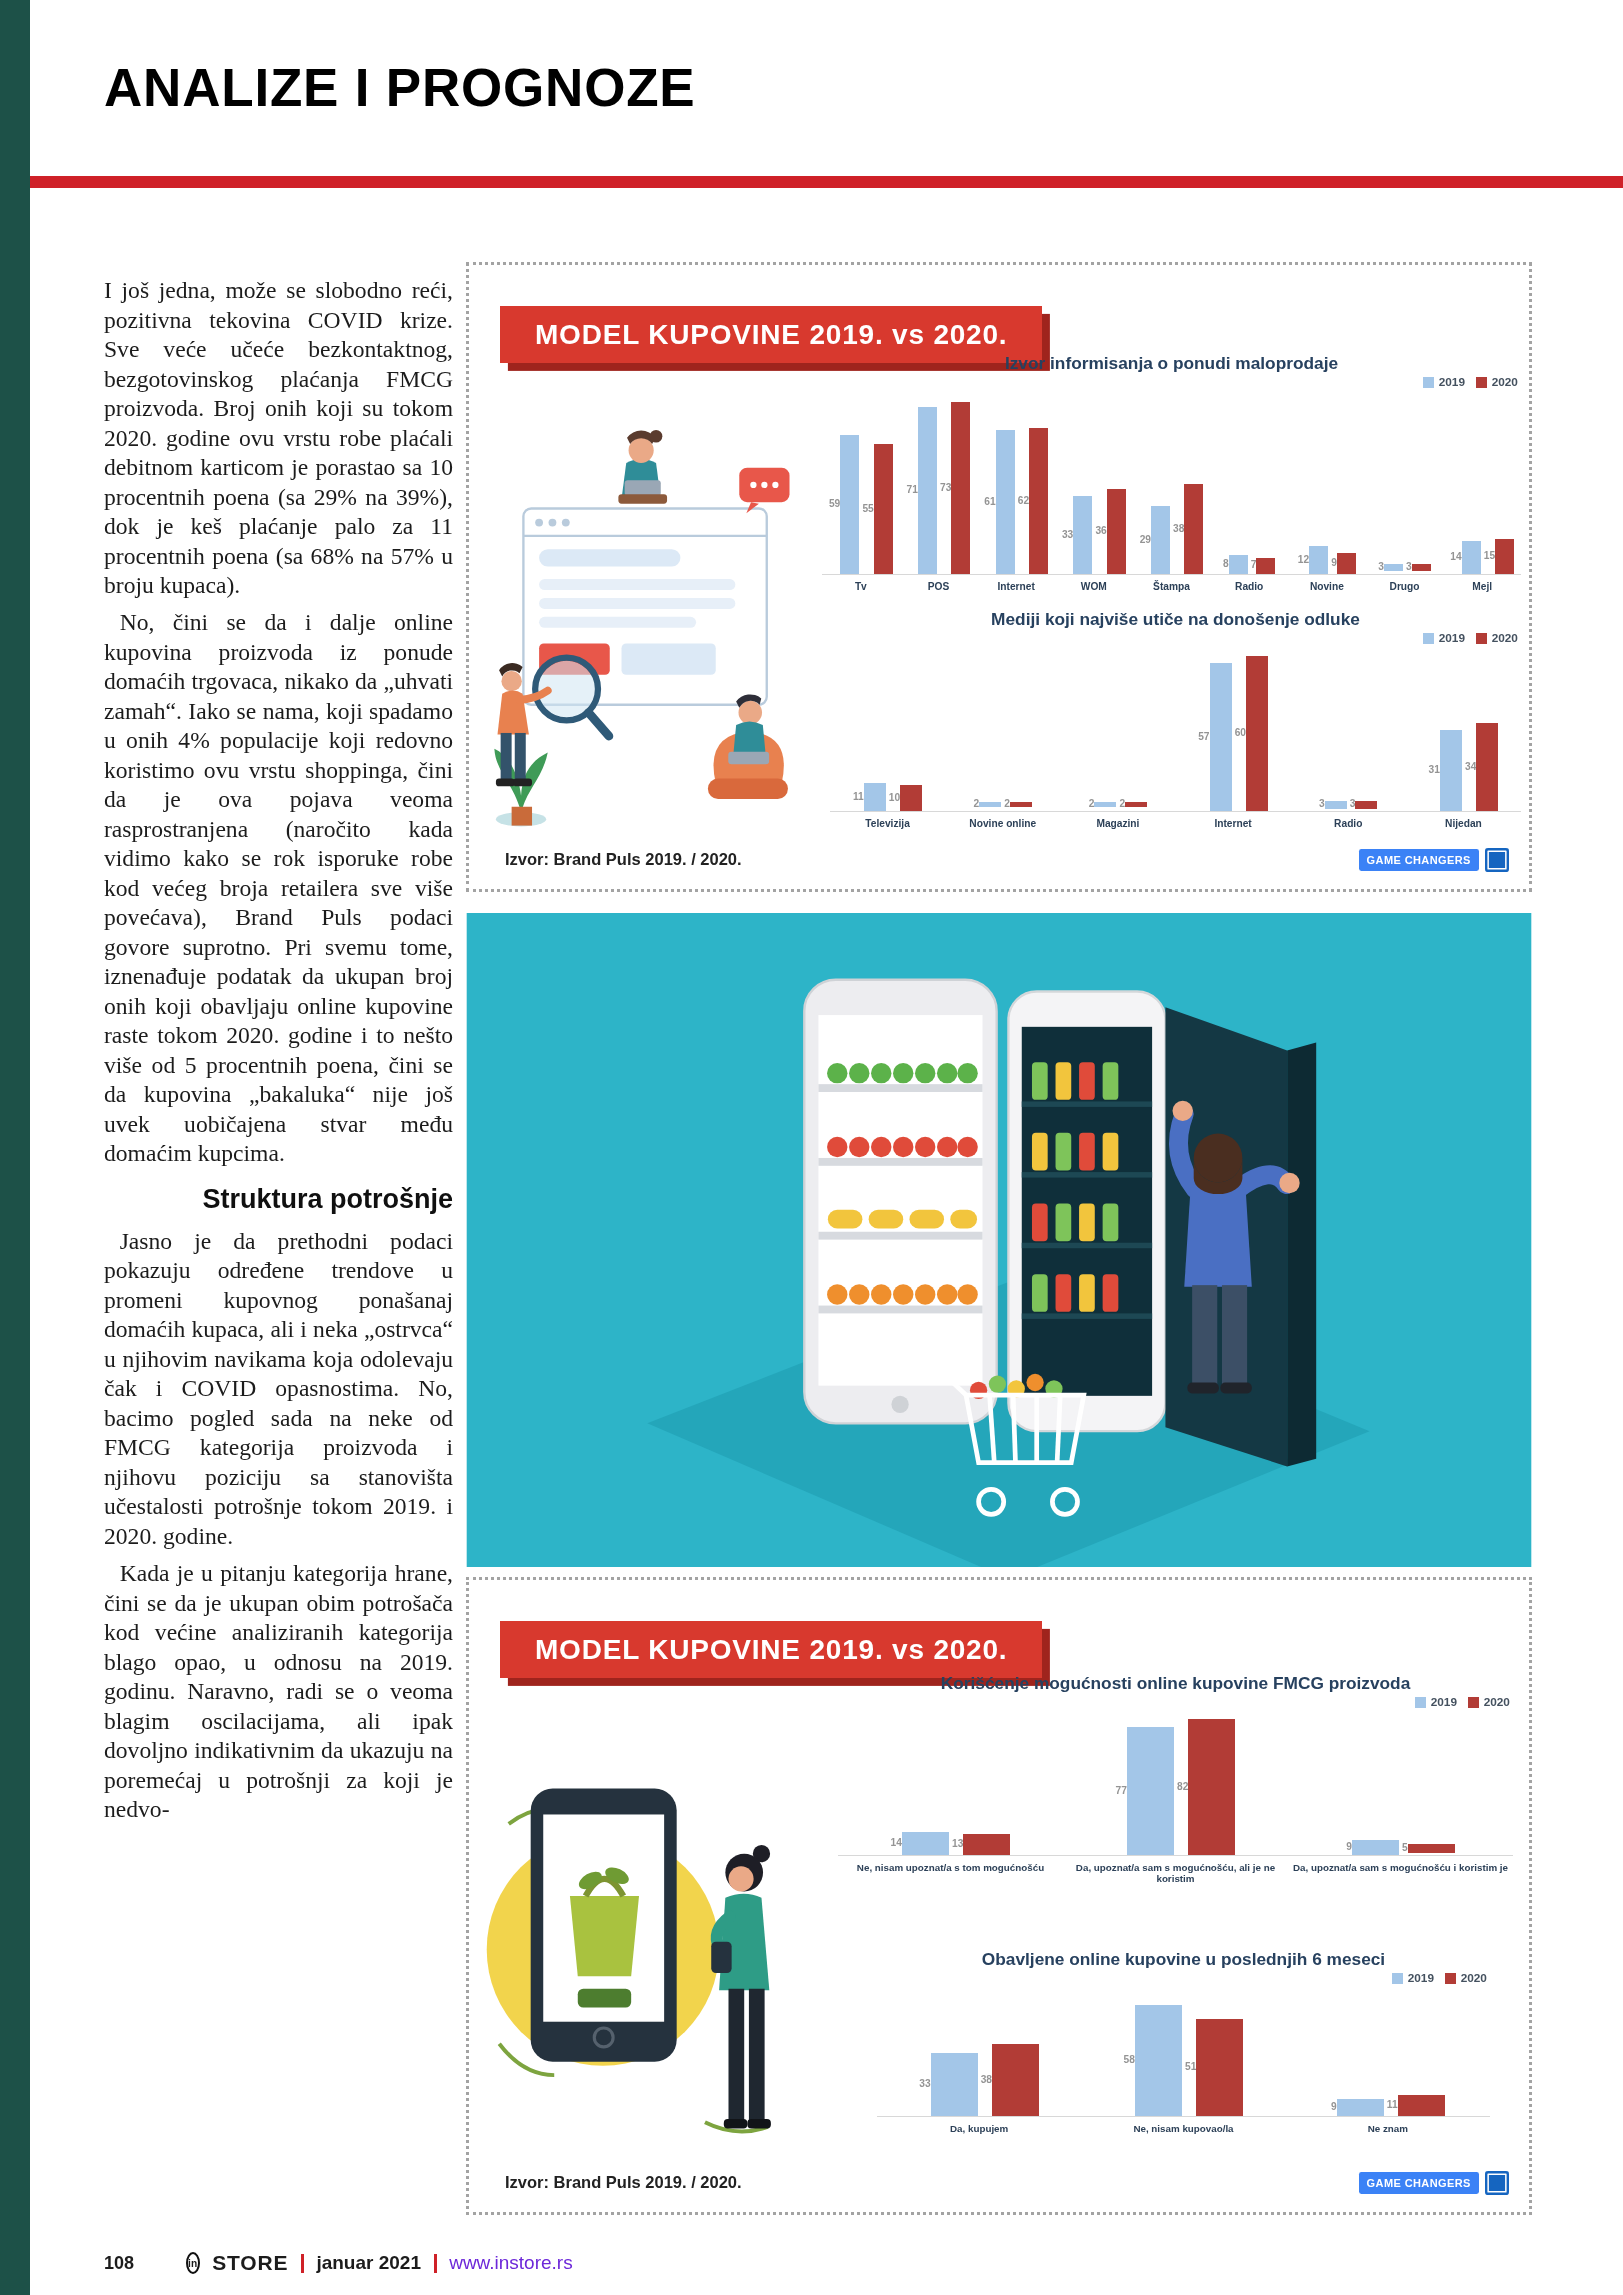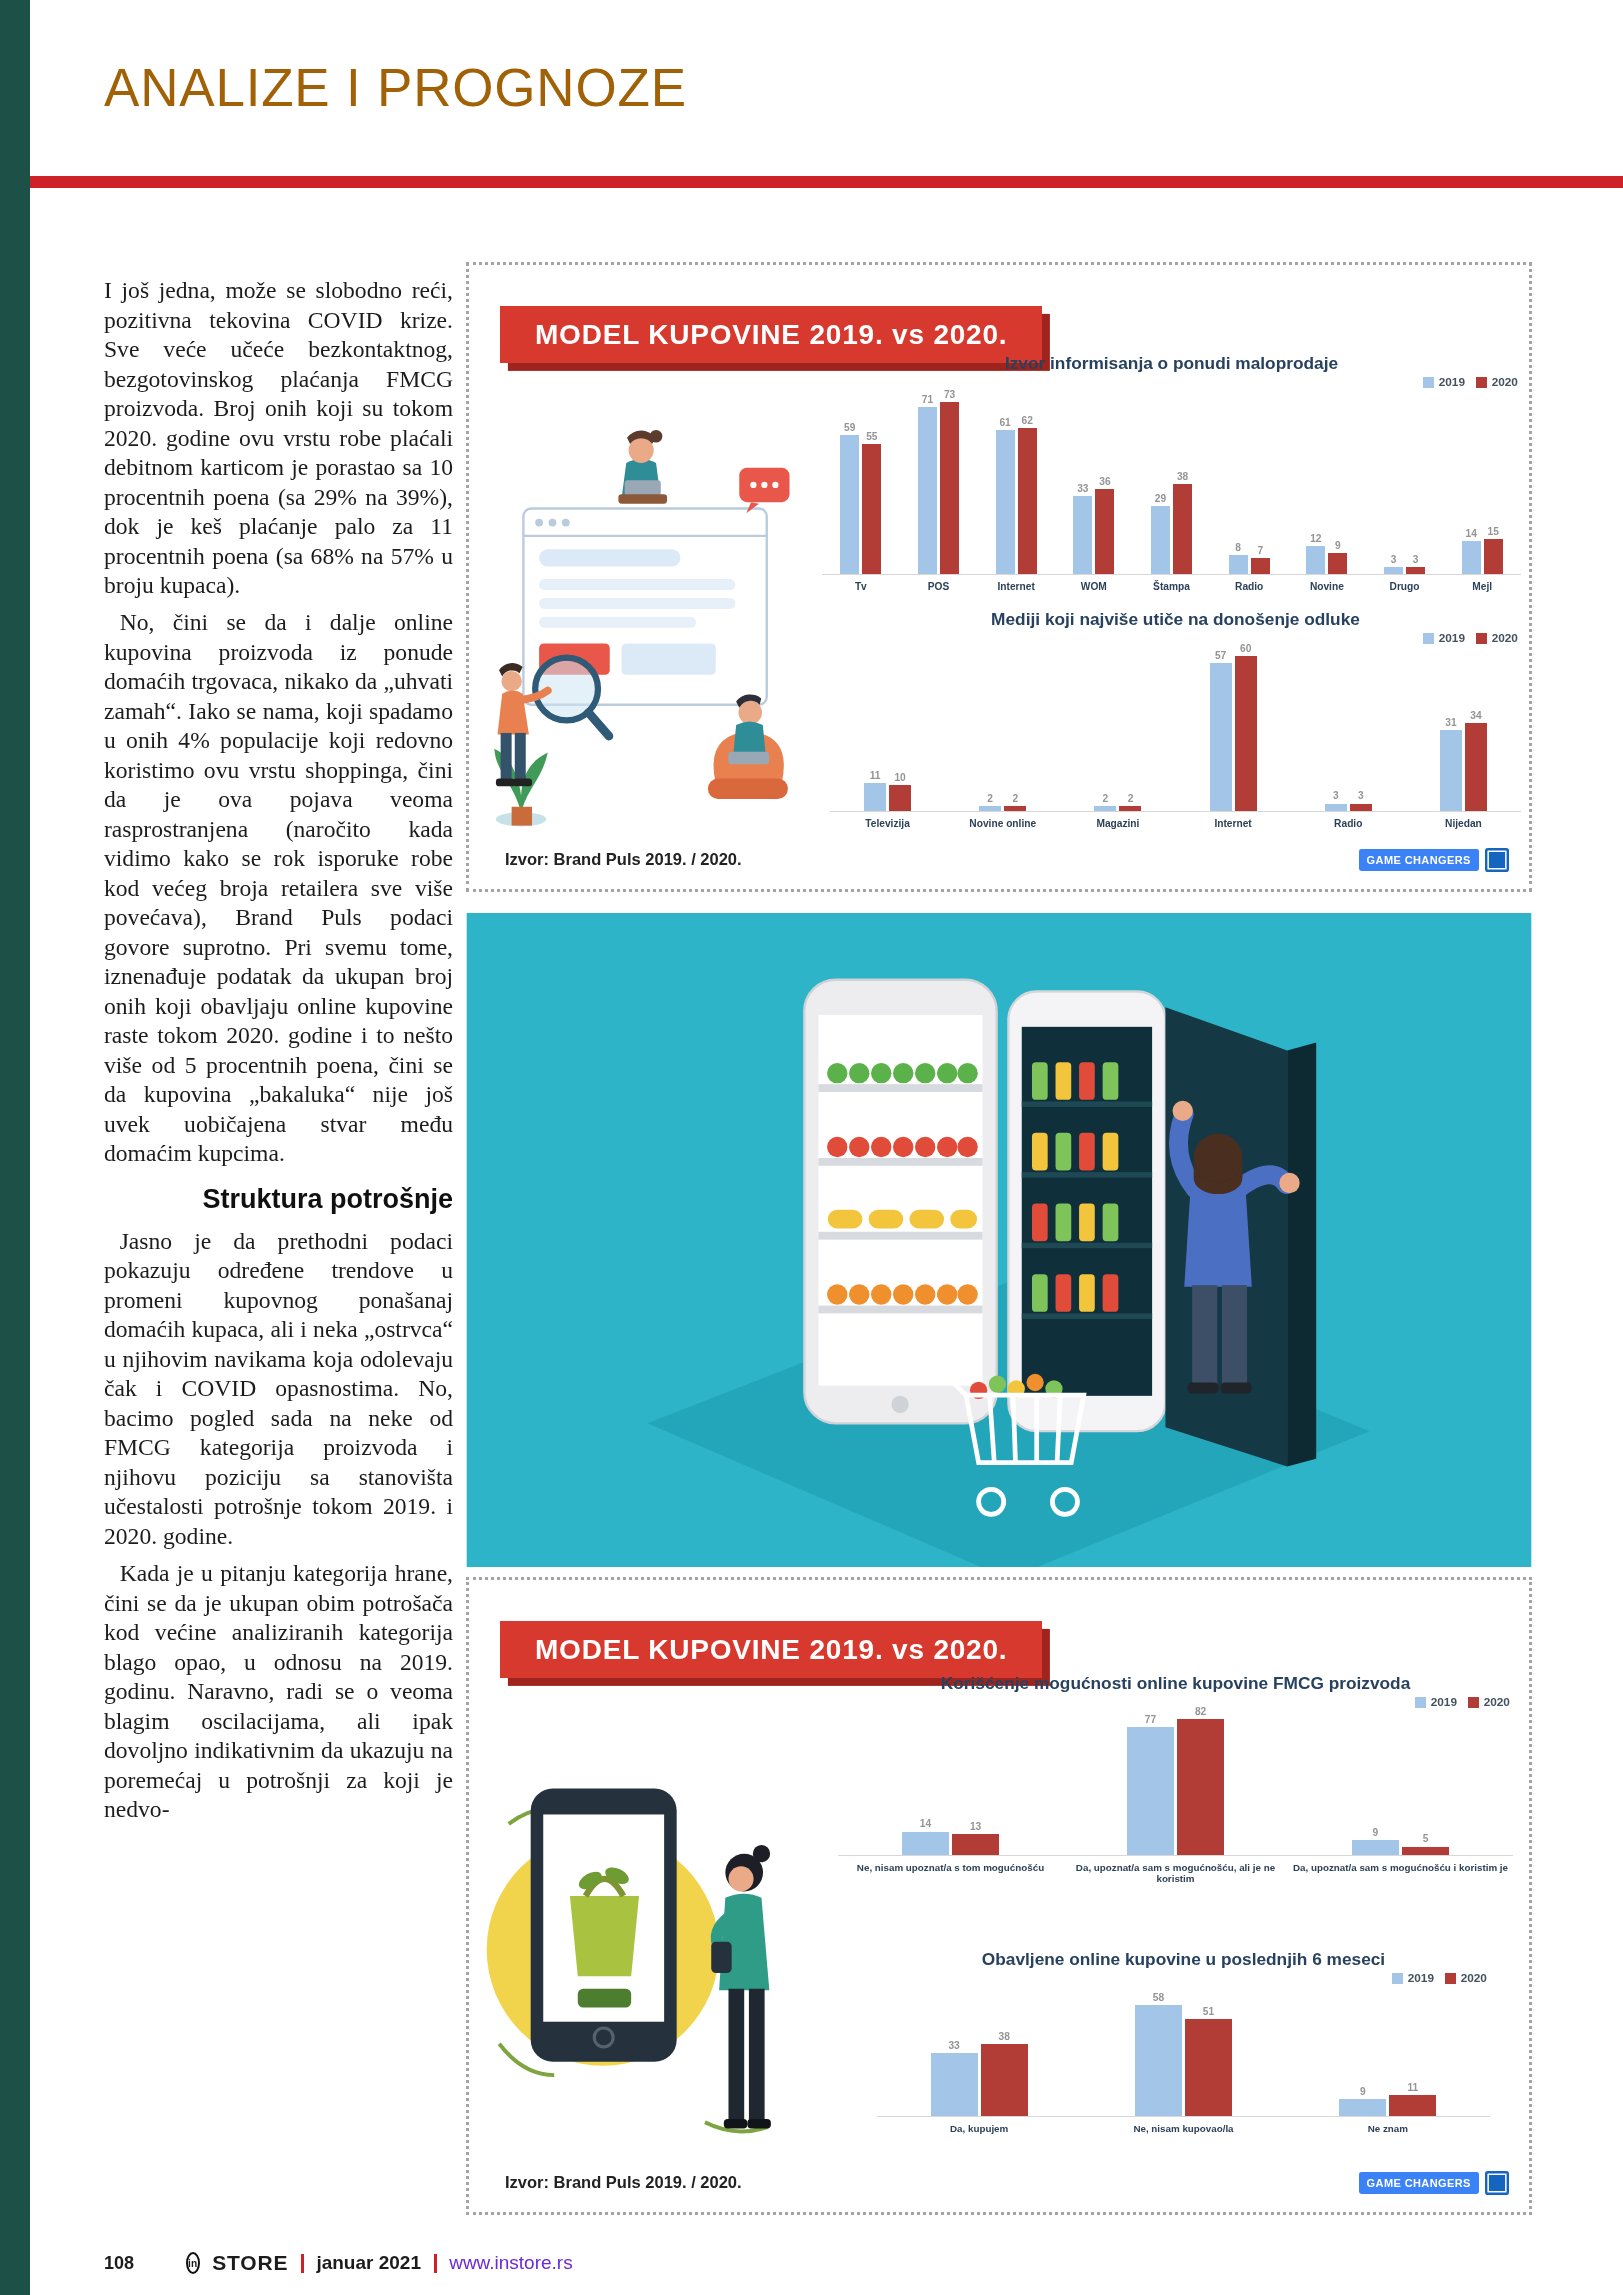--- a/index.html
+++ b/index.html
@@ -1,22 +1,22 @@
 <!DOCTYPE html>
 <html lang="sr" style="font-size:12.6px"><head>
 <meta charset="utf-8">
 <style>
   * { margin:0; padding:0; box-sizing:border-box; }
   html,body { width:1623px; height:2295px; }
   body { position:relative; background:#ffffff; overflow:hidden;
          font-family:"Liberation Sans", sans-serif; }
 
   .side-strip { position:absolute; left:0; top:0; width:30px; height:2295px; background:#1d5148; }
-  .page-title { position:absolute; left:104px; top:57px; font-size:53px; font-weight:normal;
-                color:#a16207; letter-spacing:0.8px; }
+  .page-title { position:absolute; left:104px; top:57px; font-size:53px; font-weight:bold;
+                color:#000000; letter-spacing:0.8px; }
   .red-bar { position:absolute; left:30px; top:176px; width:1593px; height:11.8px; background:#cf2128; }
 
   
   .text-col { position:absolute; left:104px; top:276px; width:349px; height:1948px;
               font-family:"Liberation Serif", serif; font-size:23.6px; line-height:29.5px;
               color:#1c1c1c; text-align:justify; overflow:hidden; }
   .paras .para { text-indent:15.7px; margin-bottom:7.9px; }
   .paras.first-flush .para:first-child { text-indent:0; }
   .subheading { font-family:"Liberation Sans", sans-serif; font-weight:bold; font-size:27px;
                 color:#101010; margin:15.7px 0 12.6px 0; text-align:right; }
@@ -39,21 +39,21 @@
   
   .chart { position:absolute; }
   .chart-title { text-align:center; font-weight:bold; font-size:17.3px; color:#27415f; height:20.4px; }
   .legend { position:absolute; right:3.1px; top:22px; display:flex; gap:11px; align-items:center; }
   .legend-item { display:flex; gap:4.7px; align-items:center; font-size:11.8px; font-weight:bold; color:#44515f; }
   .swatch { width:11px; height:11px; display:inline-block; }
   .plot { margin-top:14px; display:flex; align-items:flex-end; border-bottom:1.6px solid #d8d8d8; }
   .group { flex:1; display:flex; flex-direction:column; justify-content:flex-end; align-items:center;
            height:100%; position:relative; }
   .bars { display:flex; align-items:flex-end; gap:3.1px; }
-  .barwrap { display:flex; flex-direction:column; align-items:center; }
+  .barwrap { display:flex; flex-direction:row; align-items:center; }
   .val { font-size:10.2px; font-weight:bold; color:#949494; margin-bottom:2.4px; }
   .cat { position:absolute; top:100%; margin-top:6.3px; left:50%; transform:translateX(-50%);
          width:130%; text-align:center; font-size:10.2px; font-weight:bold; color:#2d4158; line-height:1.15; }
   .wide-cats .cat { width:96%; font-size:9.8px; }
 
   .illus { position:absolute; }
   #mid-illus { position:absolute; left:466px; top:913px; width:1066px; height:654px; }
   #mid-illus svg { display:block; width:100%; height:100%; }
 
   

